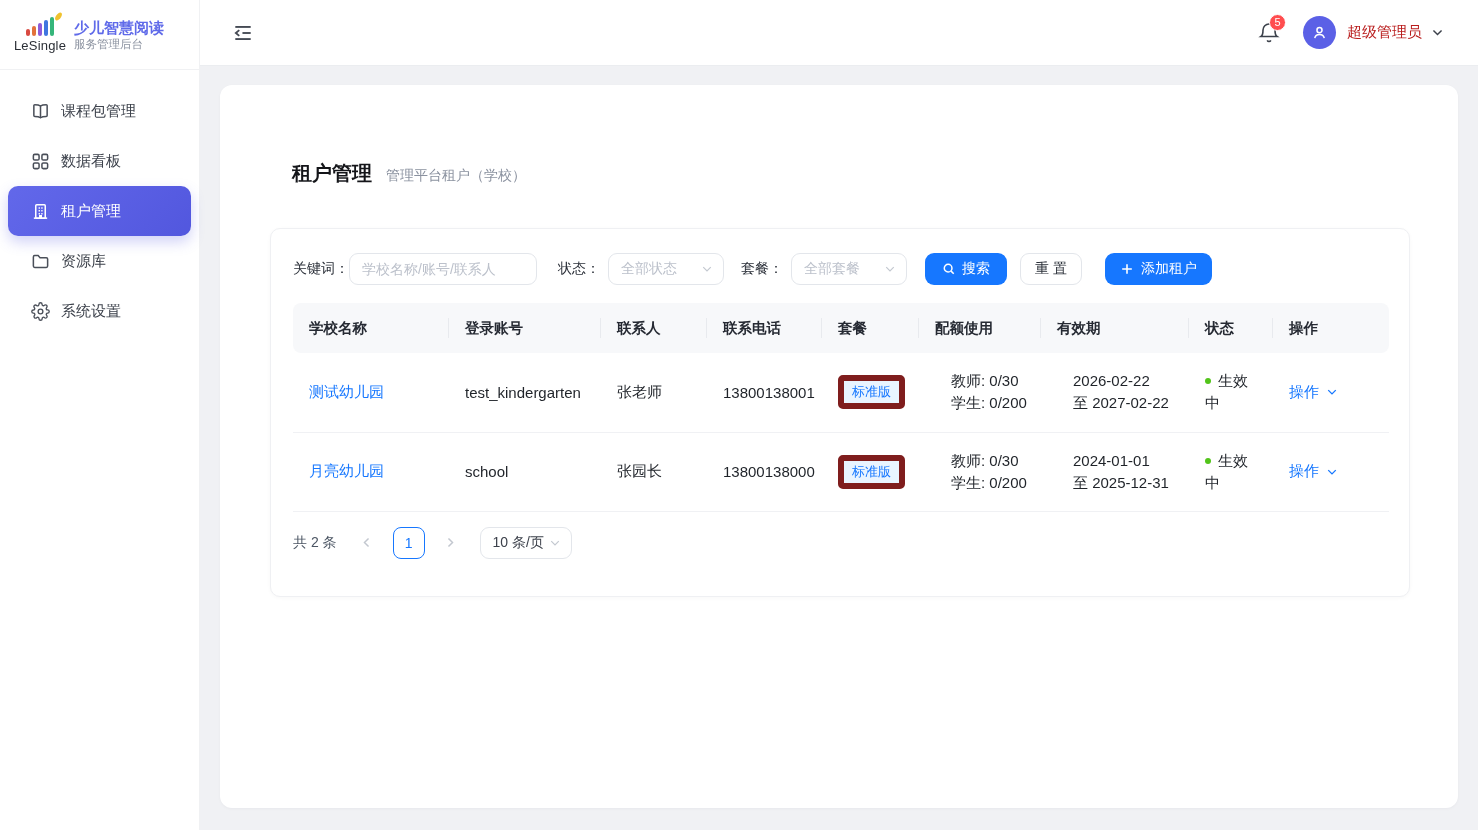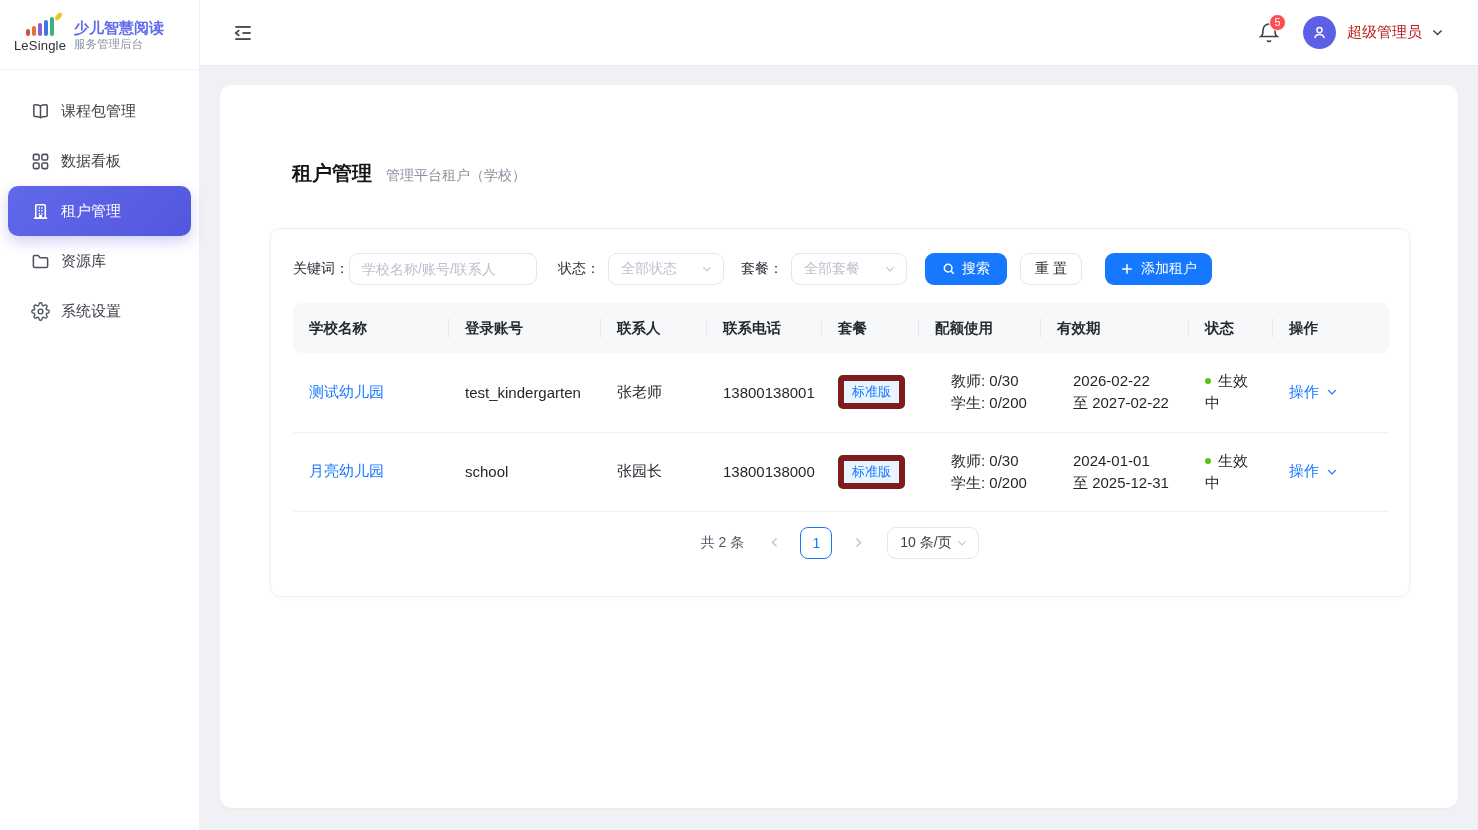--- a/index.html
+++ b/index.html
@@ -70,21 +70,21 @@
   .grid thead th:not(:last-child)::after { content:""; position:absolute; right:0; top:15px; width:1px; height:20px; background:#e8eaee; }
   .grid tbody td { height:79px; border-bottom:1px solid #f0f1f4; padding-left:16px; font-size:15px; color:#1f2329; vertical-align:middle; }
   .school-link { color:#1677ff; cursor:pointer; }
   .tag-plan { display:inline-block; font-size:13px; color:#1677ff; background:#e9f4ff; border:6px solid #7f1d1d; border-radius:5px; padding:2px 8px; line-height:18px; }
   .two-line div { line-height:22px;margin-left:16px; }
   .status { width:56px; line-height:22px; }
   .dot { display:inline-block; width:6px; height:6px; border-radius:50%; background:#52c41a; margin-right:7px; vertical-align:middle; position:relative; top:-1px; }
   .action-link { color:#1677ff; cursor:pointer; display:inline-flex; align-items:center; gap:7px; font-size:15px; }
 
   
-  .pagination { display:flex; align-items:center; justify-content:center; margin-top:15px; gap:13px; }
+  .pagination { display:flex; align-items:center; justify-content:flex-start; margin-top:15px; gap:13px; }
   .pg-total { font-size:14px; color:#4b5563; margin-right:4px; }
   .pg-arrow { width:26px; height:26px; display:flex; align-items:center; justify-content:center; color:#c2c7cf; cursor:pointer; background:none; border:none; }
   .pg-page { width:32px; height:32px; border:1px solid #1677ff; color:#1677ff; background:#fff; border-radius:8px; font-size:14px; cursor:pointer; font-family:inherit; }
   .pg-size { width:92px; margin-left:3px; }
   .pg-size .sel-text { color:#3c414b; }
 </style>
 </head>
 <body>
 
 <div class="app">

